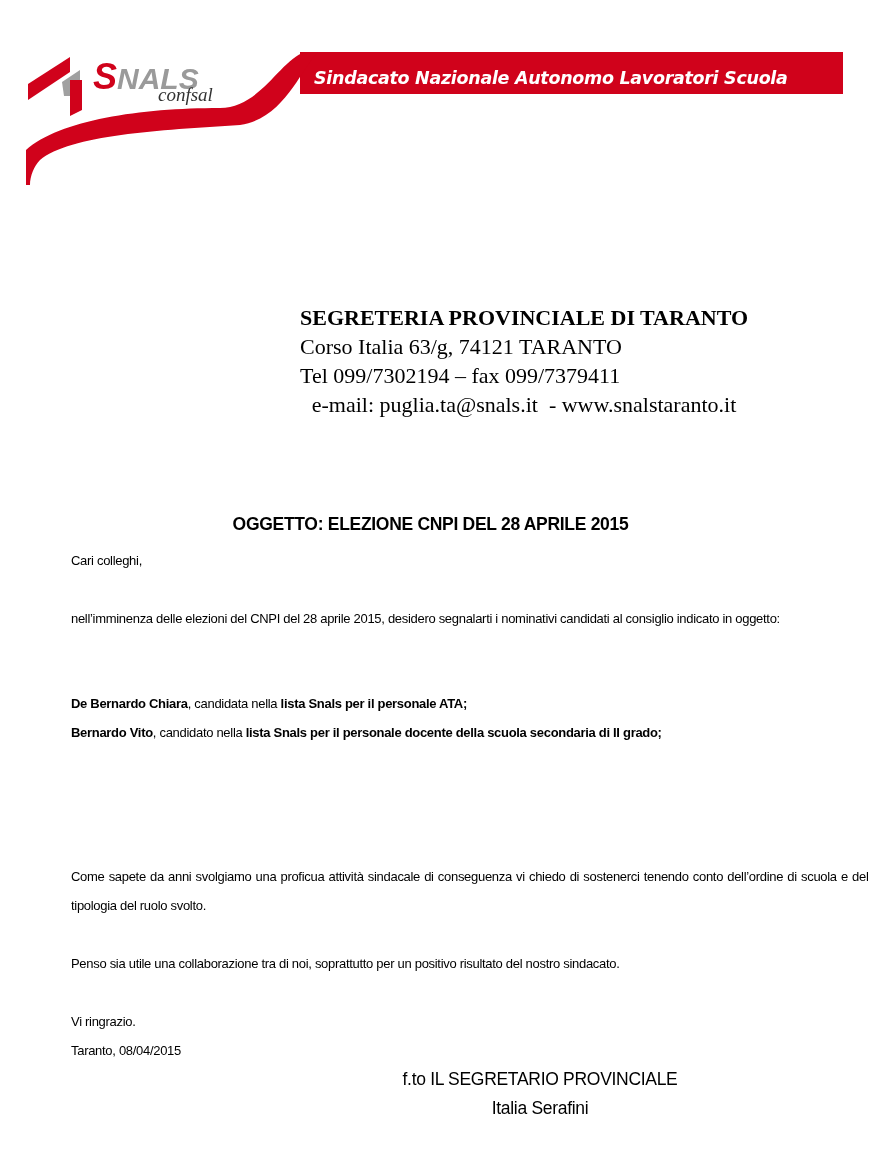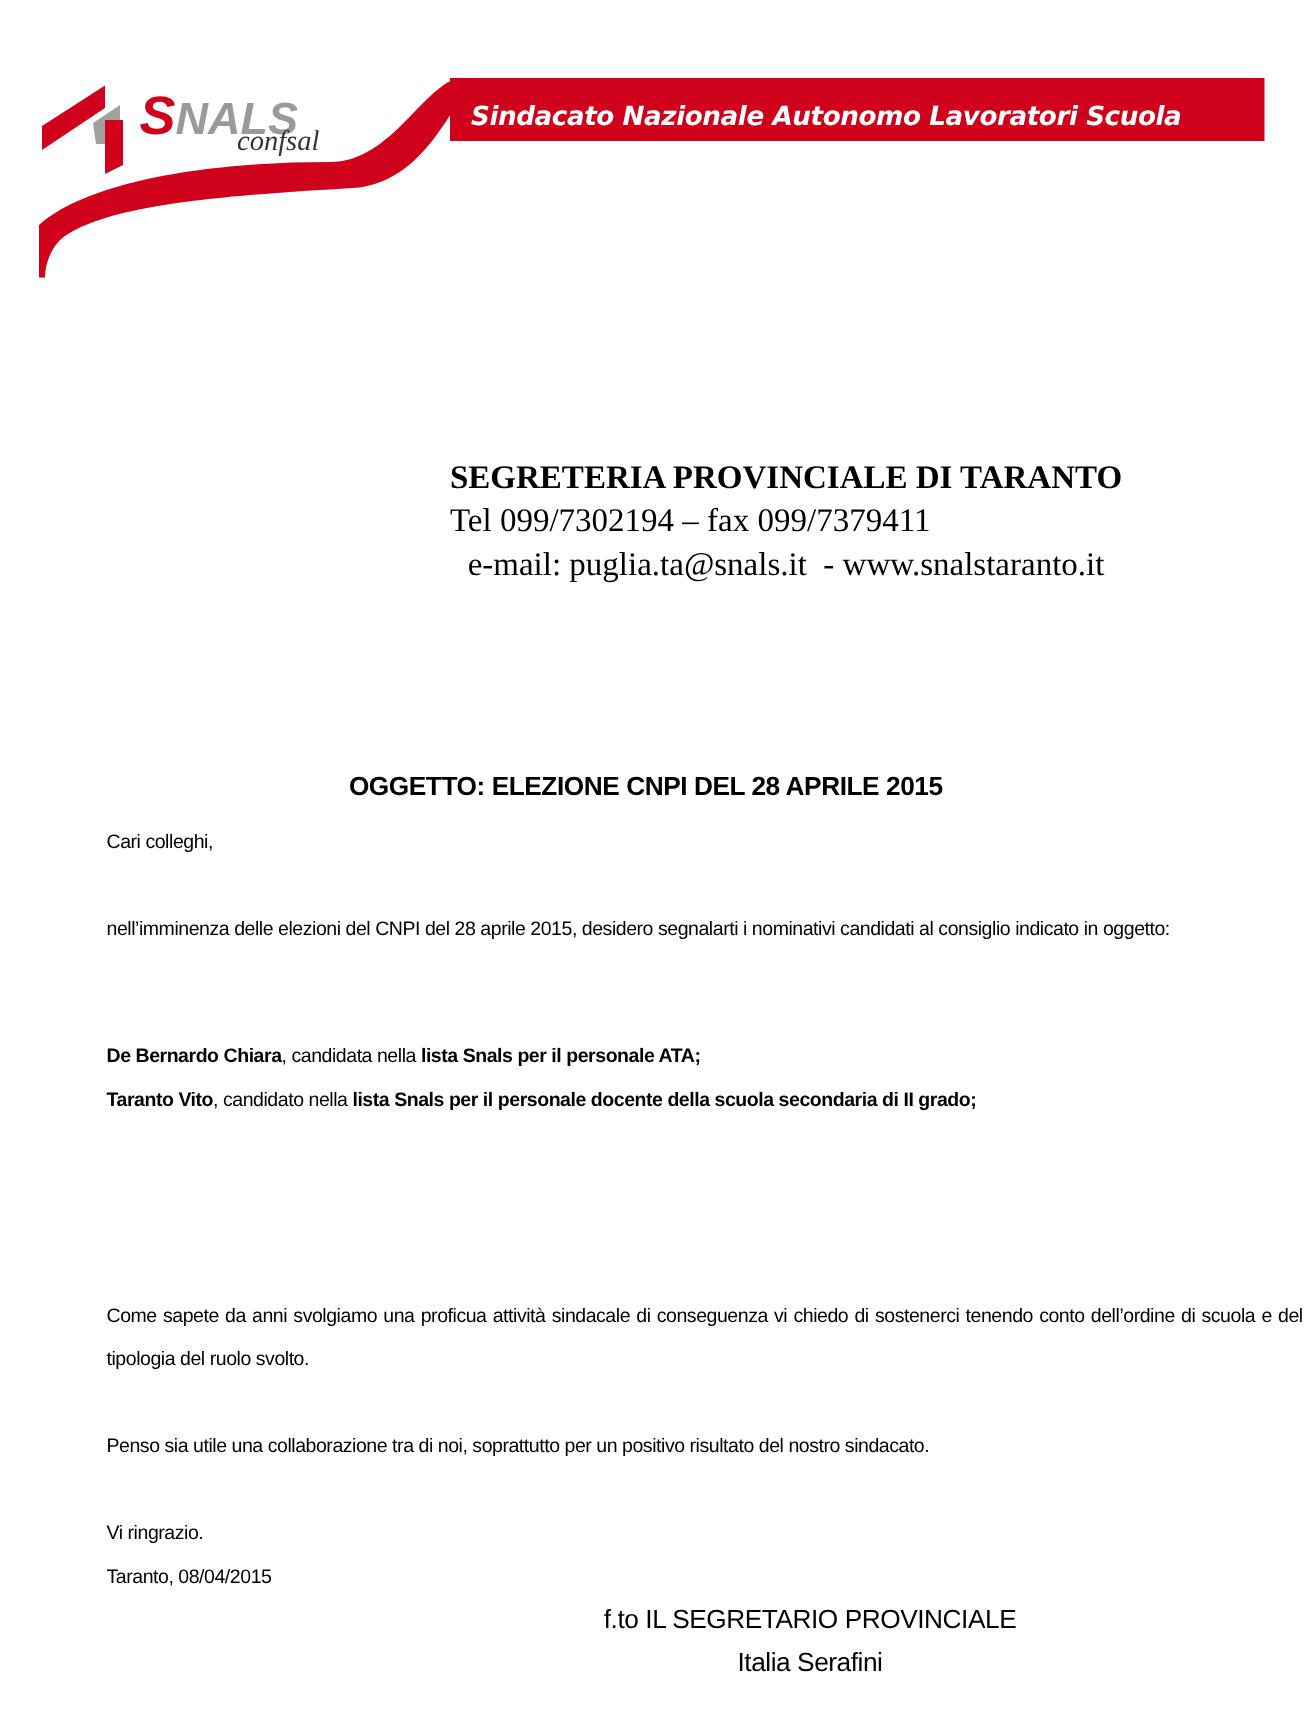--- a/index.html
+++ b/index.html
@@ -59,36 +59,37 @@
   <path d="M 62 82 L 80 70 L 80 96 L 64 96 Z" fill="#a0a0a0"></path>
   <path d="M 70 80 L 82 80 L 82 110 L 70 116 Z" fill="#d0021b"></path>
 </svg>
 
 <div class="snals-word"><span class="s">S</span><span>NALS</span></div>
 <div class="confsal">confsal</div>
 <div class="banner-text">Sindacato Nazionale Autonomo Lavoratori Scuola</div>
 
 <div class="address">
   <div class="title">SEGRETERIA PROVINCIALE DI TARANTO</div>
+  <div>Corso Italia 63/g, 74121 TARANTO</div>
   <div>Tel 099/7302194 – fax 099/7379411</div>
   <div style="white-space: pre; text-align: center;">e-mail: puglia.ta@snals.it  - www.snalstaranto.it</div>
 </div>
 
 <div class="subject">OGGETTO: ELEZIONE CNPI DEL 28 APRILE 2015</div>
 
 <div class="body-text" style="top: 546px;">Cari colleghi,</div>
 
 <div class="body-text justify" style="top: 604px;">nell’imminenza delle elezioni del CNPI del 28 aprile 2015, desidero segnalarti i nominativi candidati al consiglio indicato in oggetto:</div>
 
 <div class="body-text justify" style="top: 689px;">
   <div>
     <span class="b">De Bernardo Chiara</span><span>, candidata nella </span><span class="b">lista Snals per il personale ATA;</span>
   </div>
   <div>
-    <span class="b">Taranto Vito</span><span>, candidato nella </span><span class="b">lista Snals per il personale docente della scuola secondaria di II grado;</span>
+    <span class="b">Bernardo Vito</span><span>, candidato nella </span><span class="b">lista Snals per il personale docente della scuola secondaria di II grado;</span>
   </div>
 </div>
 
 <div class="body-text justify" style="top: 862px;">Come sapete da anni svolgiamo una proficua attività sindacale di conseguenza vi chiedo di sostenerci tenendo conto dell’ordine di scuola e della tipologia del ruolo svolto.</div>
 <div class="body-text" style="top: 949px;">Penso sia utile una collaborazione tra di noi, soprattutto per un positivo risultato del nostro sindacato.</div>
 <div class="body-text" style="top: 1007px;">Vi ringrazio.</div>
 <div class="body-text" style="top: 1036px;">Taranto, 08/04/2015</div>
 
 <div class="sig" style="top: 1065px;">f.to IL SEGRETARIO PROVINCIALE</div>
 <div class="sig" style="top: 1094px;">Italia Serafini</div>

